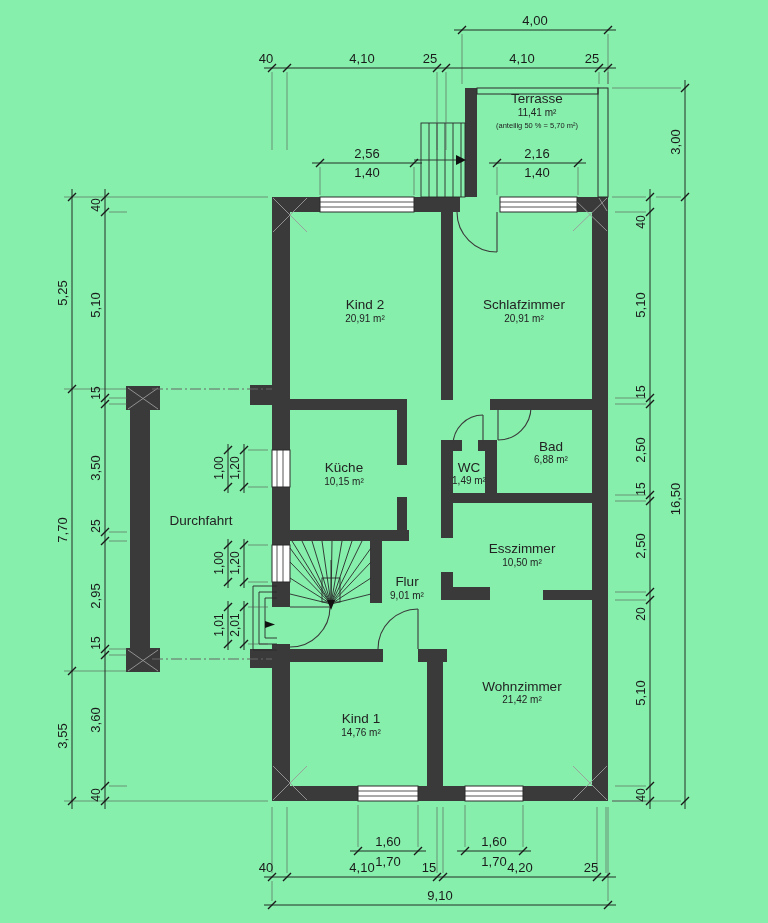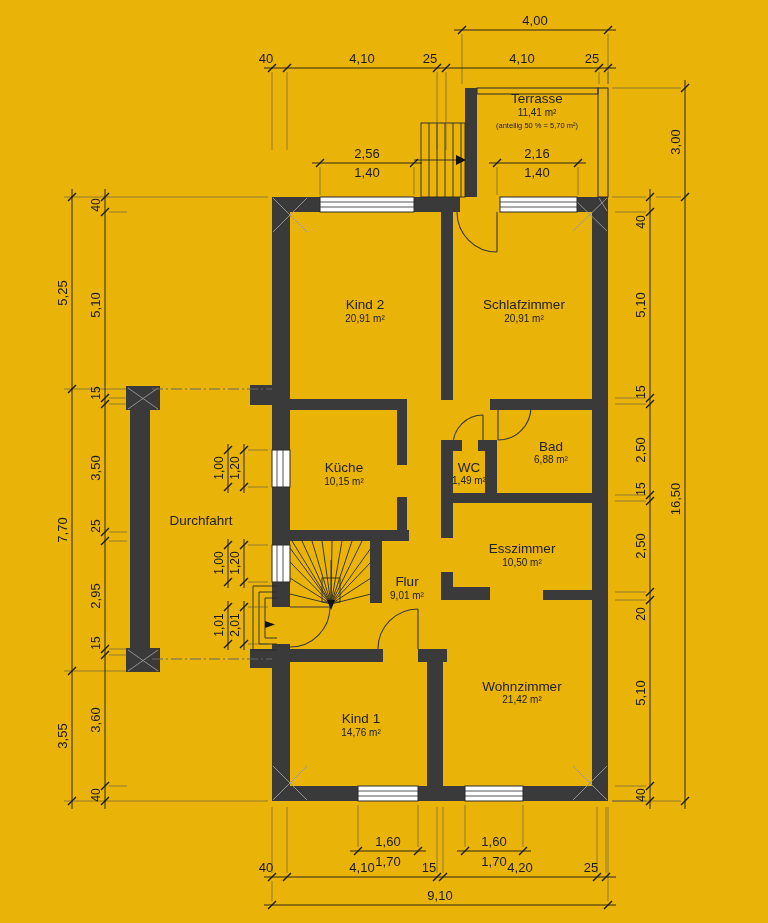--- a/index.html
+++ b/index.html
@@ -1,16 +1,16 @@
 <!DOCTYPE html>
 <html><head>
 <meta charset="utf-8">
 <style>
   html,body{margin:0;padding:0;background:#fff;}
-  .page{width:768px;height:923px;background:#eab308;position:relative;overflow:hidden;
+  .page{width:768px;height:923px;background:#86efac;position:relative;overflow:hidden;
         font-family:"Liberation Sans", sans-serif;}
   svg{display:block}
   .wall{fill:#3a3a3a;stroke:none}
   .thinline{stroke:#2a2a2a;stroke-width:1;fill:none}
   .winframe{fill:#ffffff;stroke:#2a2a2a;stroke-width:1}
   .winline{stroke:#2a2a2a;stroke-width:0.8;fill:none}
   .door{stroke:#3a3a3a;stroke-width:1.1;fill:none}
   .stair{stroke:#2a2a2a;stroke-width:0.9;fill:none}
   .dimline{stroke:#1a1a1a;stroke-width:0.9;fill:none}
   .tick{stroke:#1a1a1a;stroke-width:1.4;fill:none}

